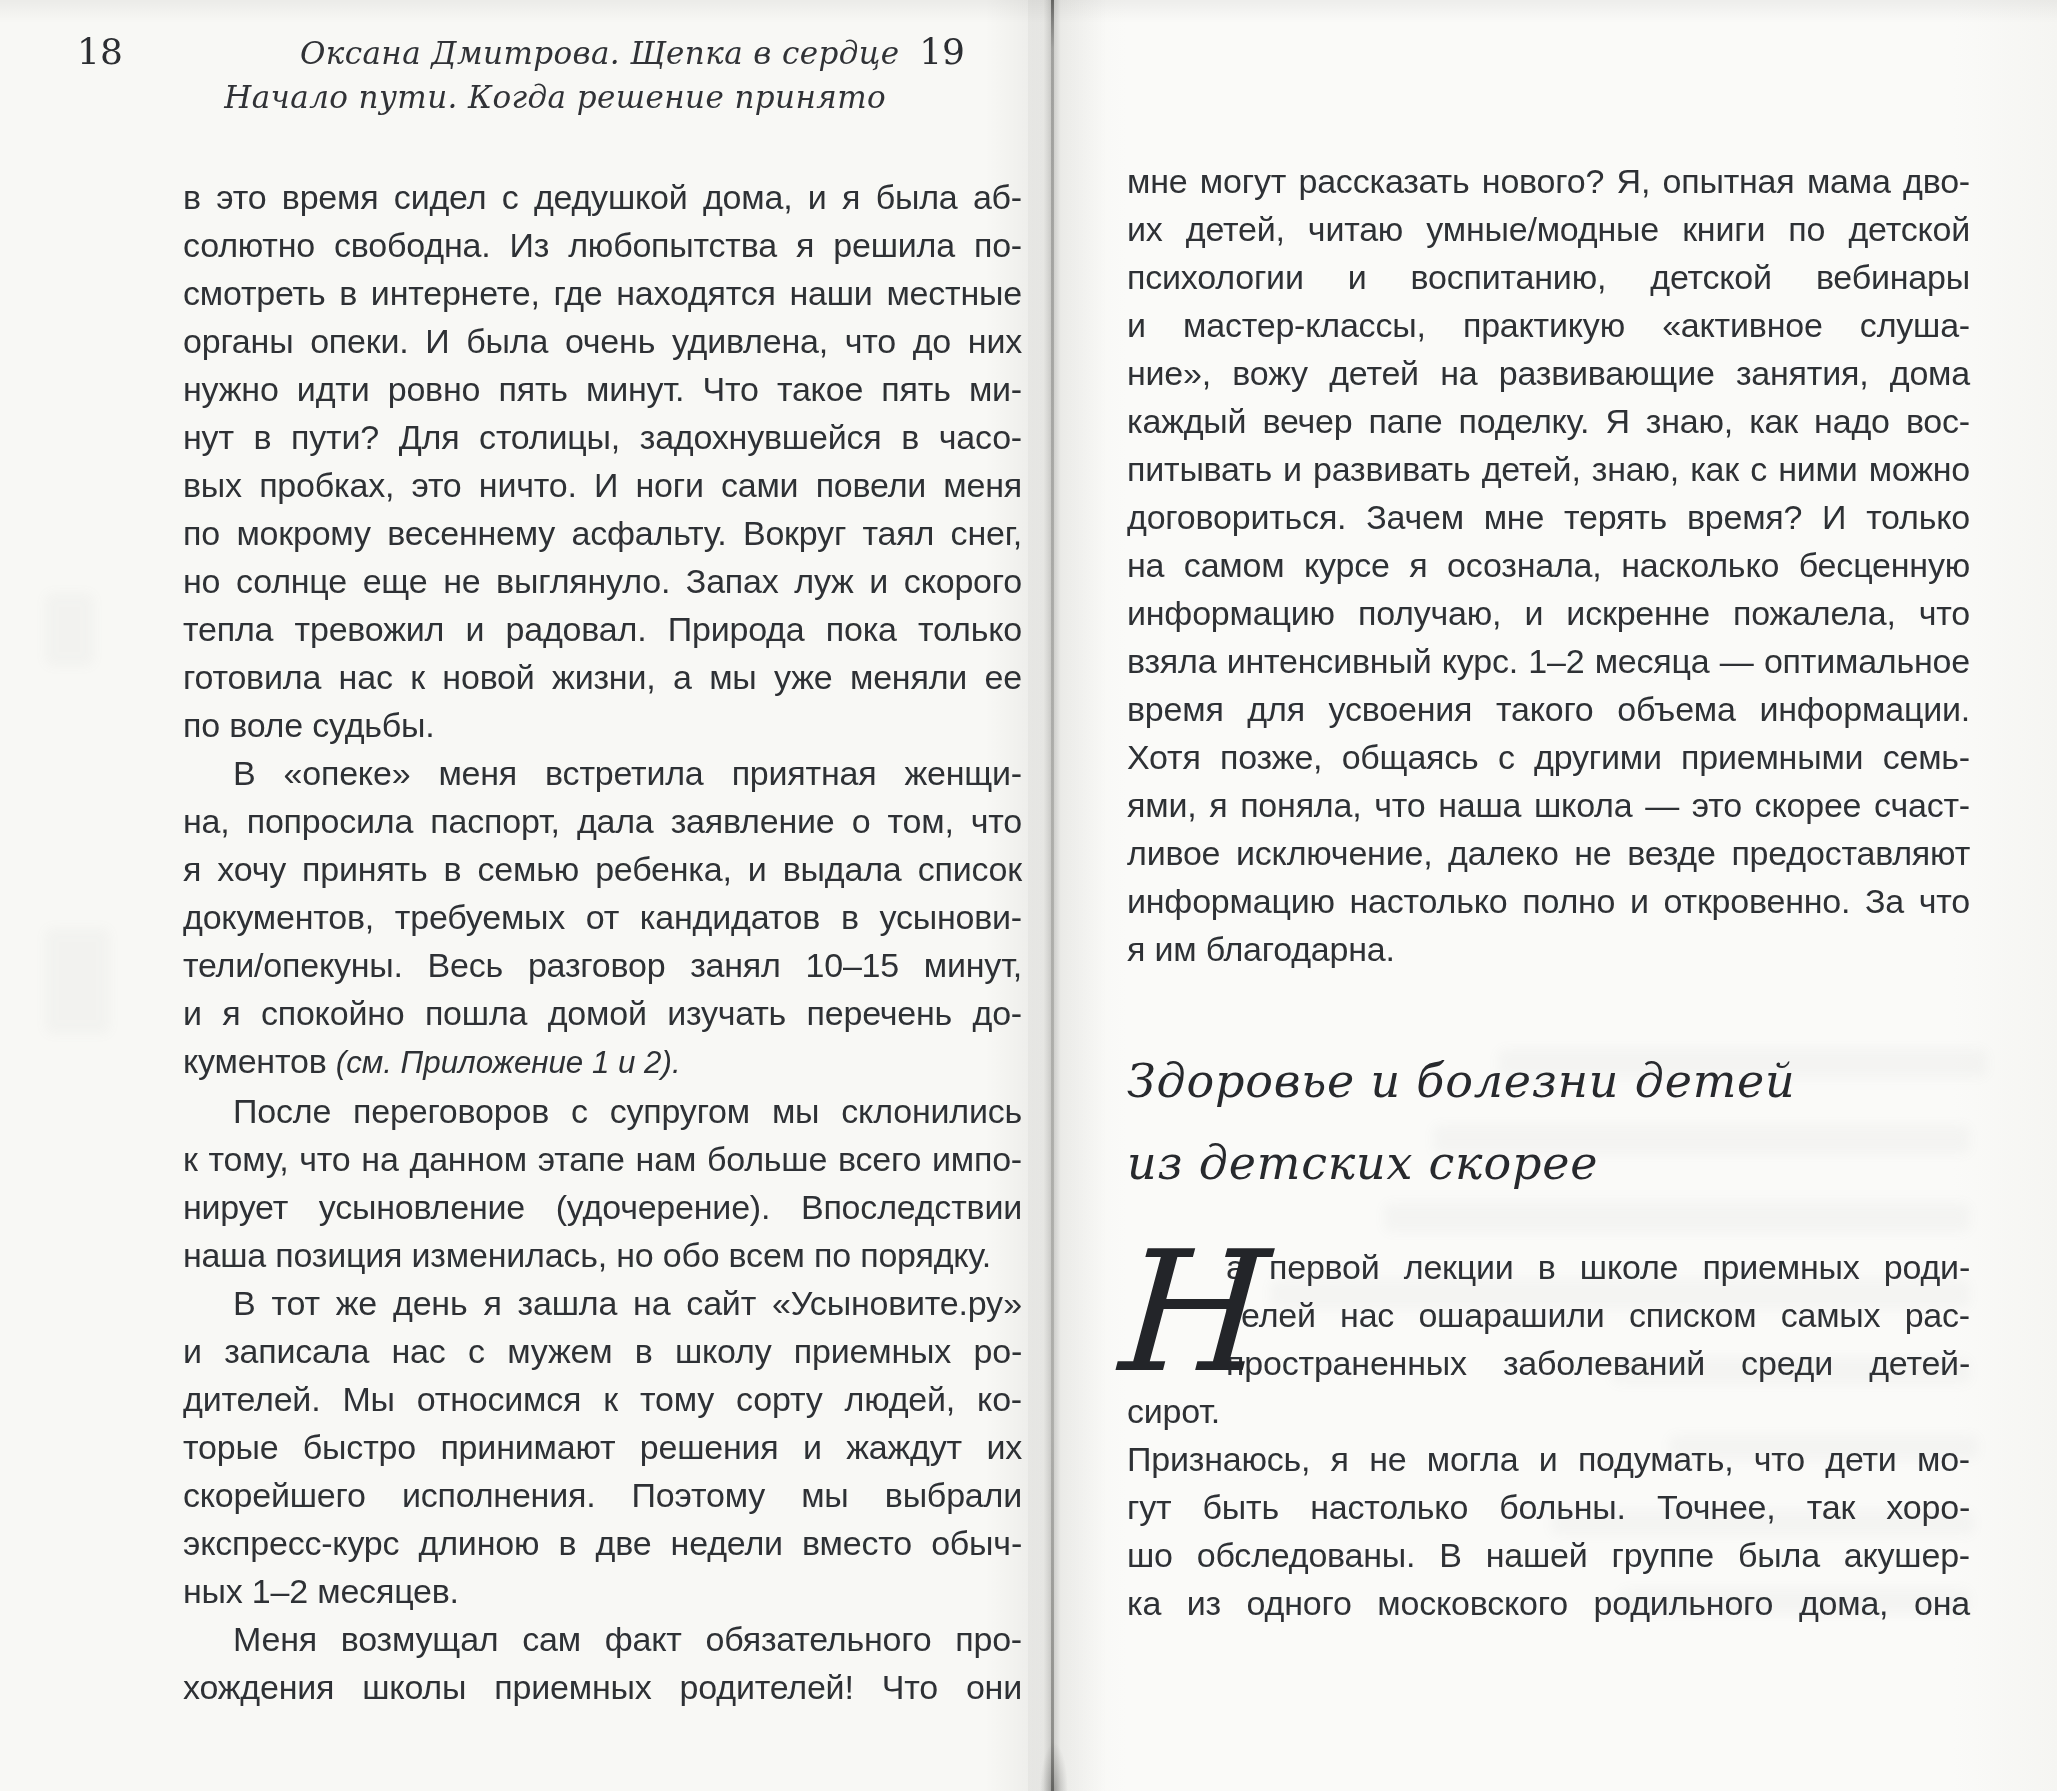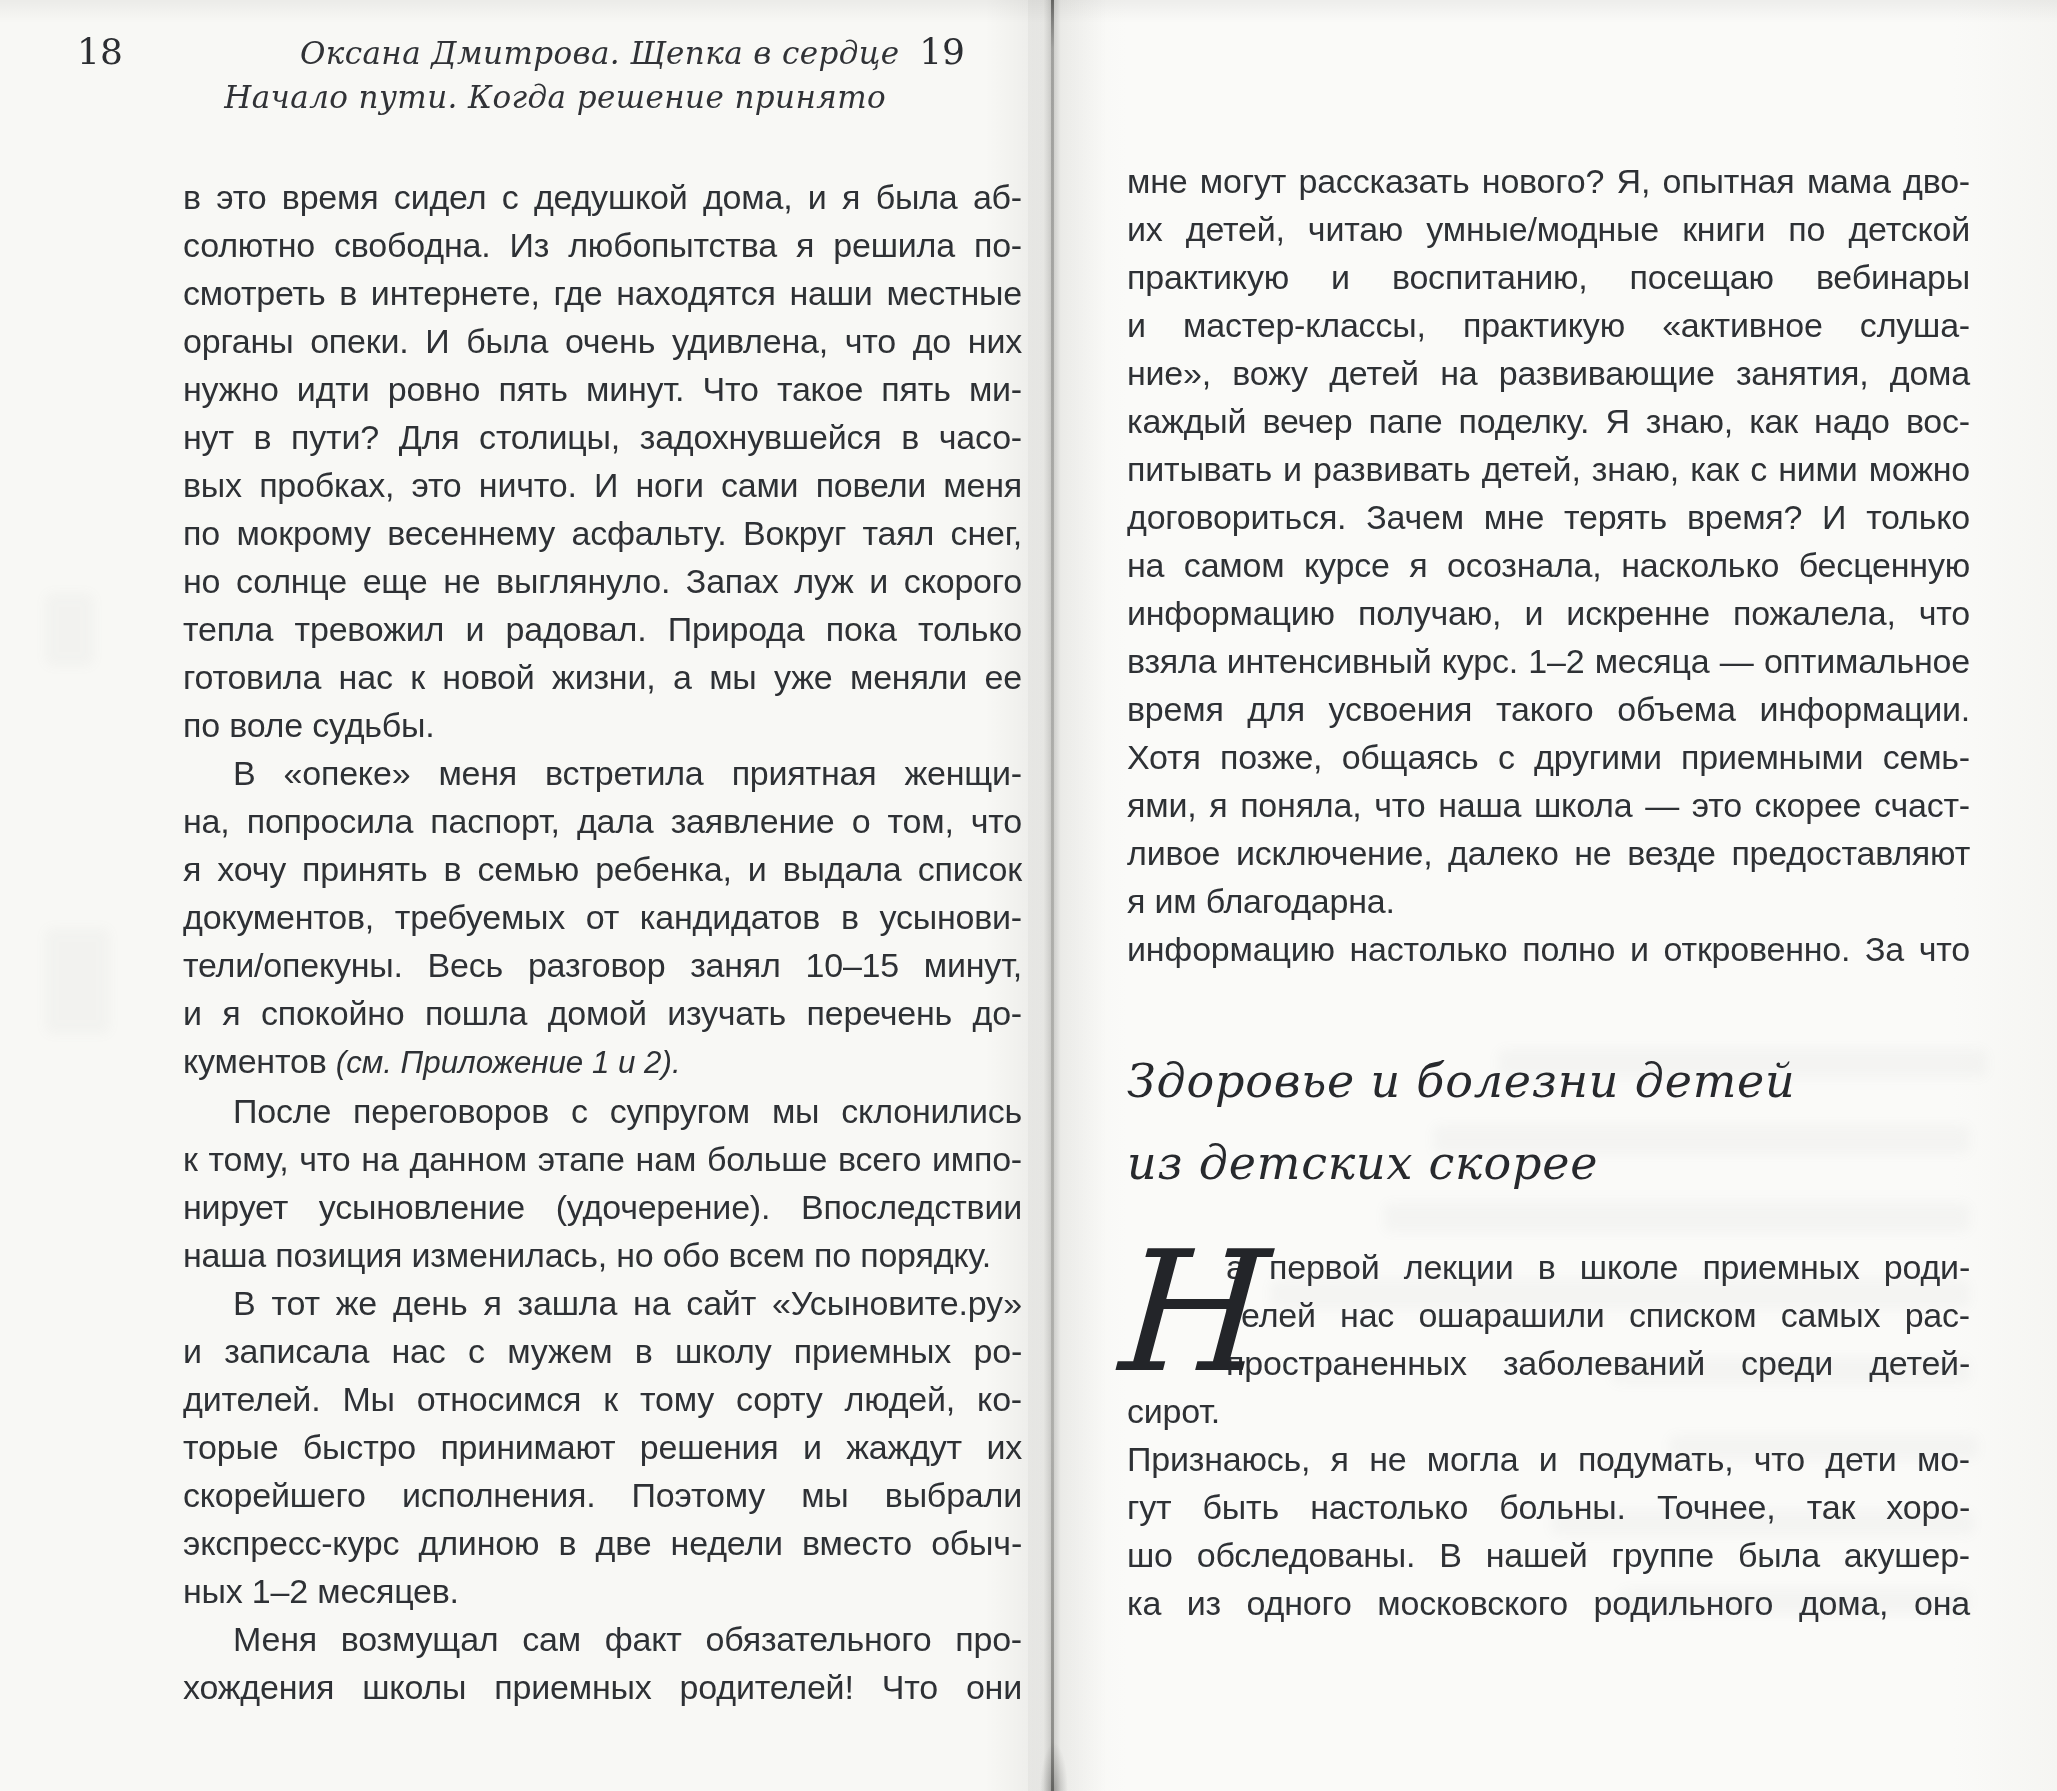--- a/index.html
+++ b/index.html
@@ -157,35 +157,35 @@
 
   <section class="page page-right">
     <div class="runhead">
       <span class="running-title" style="right:142px;margin-top:44px;">Начало пути. Когда решение принято</span>
       <span class="pagenum" style="right:63px;">19</span>
     </div>
     <div class="body-col body-right" id="right-body">
         <div class="para">
           <div class="line">мне могут рассказать нового? Я, опытная мама дво-</div>
           <div class="line">их детей, читаю умные/модные книги по детской</div>
-          <div class="line">практикую и воспитанию, посещаю вебинары</div>
+          <div class="line">психологии и воспитанию, детской вебинары</div>
           <div class="line">и мастер-классы, практикую «активное слуша-</div>
           <div class="line">ние», вожу детей на развивающие занятия, дома</div>
           <div class="line">каждый вечер папе поделку. Я знаю, как надо вос-</div>
           <div class="line">питывать и развивать детей, знаю, как с ними можно</div>
           <div class="line">договориться. Зачем мне терять время? И только</div>
           <div class="line">на самом курсе я осознала, насколько бесценную</div>
           <div class="line">информацию получаю, и искренне пожалела, что</div>
           <div class="line">взяла интенсивный курс. 1–2 месяца — оптимальное</div>
           <div class="line">время для усвоения такого объема информации.</div>
           <div class="line">Хотя позже, общаясь с другими приемными семь-</div>
           <div class="line">ями, я поняла, что наша школа — это скорее счаст-</div>
           <div class="line">ливое исключение, далеко не везде предоставляют</div>
+          <div class="line">информацию настолько полно и откровенно. За что</div>
           <div class="line last">я им благодарна.</div>
-          <div class="line">информацию настолько полно и откровенно. За что</div>
         </div>
         <div class="section-heading">
           <div class="heading-line">Здоровье и болезни детей</div>
           <div class="heading-line">из детских скорее</div>
         </div>
         <div class="para drop-para">
           <span class="dropcap">Н</span>
           <div class="line">а первой лекции в школе приемных роди-</div>
           <div class="line">телей нас ошарашили списком самых рас-</div>
           <div class="line">пространенных заболеваний среди детей-сирот.</div>

